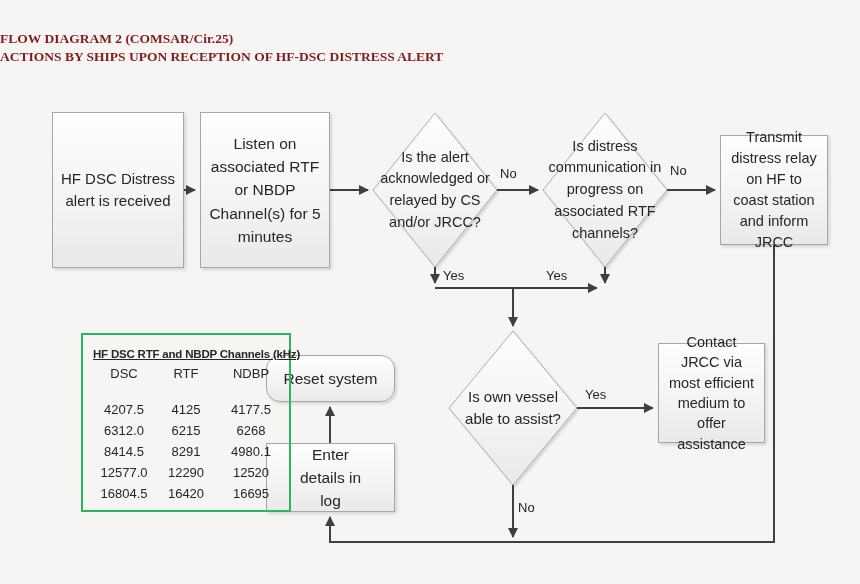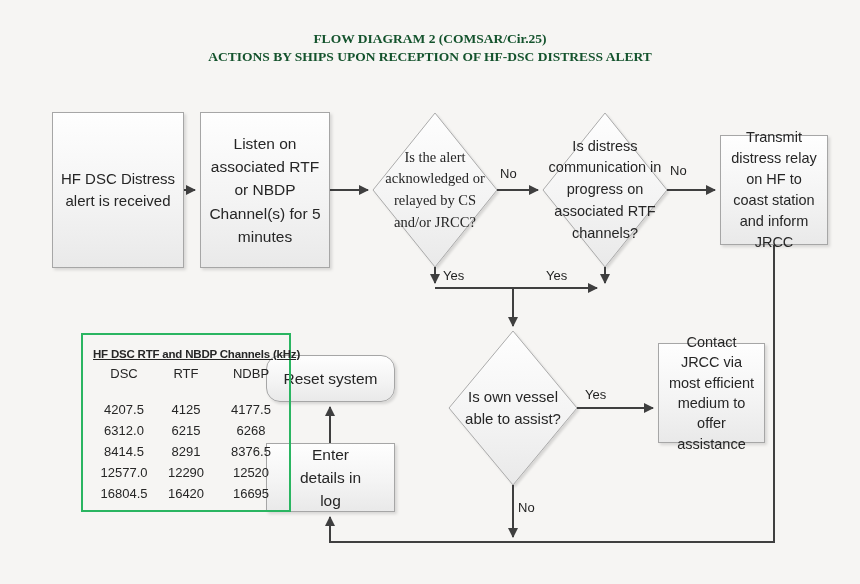--- a/index.html
+++ b/index.html
@@ -2,23 +2,23 @@
 <html><head>
 <meta charset="utf-8">
 <style>
   html,body{margin:0;padding:0;}
   body{font-family:"Liberation Sans","DejaVu Sans",sans-serif;background:#e8e8e8;}
   .stage{
     position:relative;width:860px;height:584px;overflow:hidden;
     background:#f6f5f3;color:#262626;
   }
   .titleblock{
-    position:absolute;top:30px;left:0;width:860px;text-align:center;
+    position:absolute;top:30px;left:0;width:860px;
     font-family:"Liberation Serif","DejaVu Serif",serif;font-weight:bold;
-    font-size:13.5px;line-height:1.35;color:#14532d;
+    font-size:13.5px;line-height:1.35;color:#7f1d1d;
   }
   .box{
     position:absolute;box-sizing:border-box;
     display:flex;align-items:center;justify-content:center;text-align:center;
     background:linear-gradient(180deg,#fefefe 0%,#f4f4f4 55%,#e9e9e9 100%);
     border:1px solid #a6a6a6;
     box-shadow:2px 2px 3px rgba(0,0,0,0.13);
     font-size:15.5px;line-height:1.5;padding:4px 7px;
   }
   .dtext{
@@ -105,21 +105,21 @@
   </div>
 
   <div class="box" style="left:266px;top:355px;width:129px;height:47px;border-radius:14px;">
     <span>Reset system</span>
   </div>
 
   <div class="box" style="left:266px;top:443px;width:129px;height:69px;">
     <span style="max-width:70px;">Enter details in log</span>
   </div>
 
-  <div class="dtext" style="left:374px;top:138px;width:122px;height:104px;font-family:Liberation Serif, serif;">
+  <div class="dtext" style="left:374px;top:138px;width:122px;height:104px;">
     <span>Is the alert acknowledged or relayed by CS and/or JRCC?</span>
   </div>
   <div class="dtext" style="left:544px;top:134px;width:122px;height:112px;">
     <span>Is distress communication in progress on associated RTF channels?</span>
   </div>
   <div class="dtext" style="left:452px;top:380px;width:122px;height:56px;font-size:15px;justify-content:center;">
     <span>Is own vessel able to assist?</span>
   </div>
 
   <div class="lbl" style="left:500px;top:166px;">No</div>
@@ -140,21 +140,21 @@
       <div class="cell">4207.5</div>
       <div class="cell">4125</div>
       <div class="cell">4177.5</div>
 
       <div class="cell">6312.0</div>
       <div class="cell">6215</div>
       <div class="cell">6268</div>
 
       <div class="cell">8414.5</div>
       <div class="cell">8291</div>
-      <div class="cell">8376.5</div>
+      <div class="cell">4980.1</div>
 
       <div class="cell">12577.0</div>
       <div class="cell">12290</div>
       <div class="cell">12520</div>
 
       <div class="cell">16804.5</div>
       <div class="cell">16420</div>
       <div class="cell">16695</div>
     </div>
   </div>

